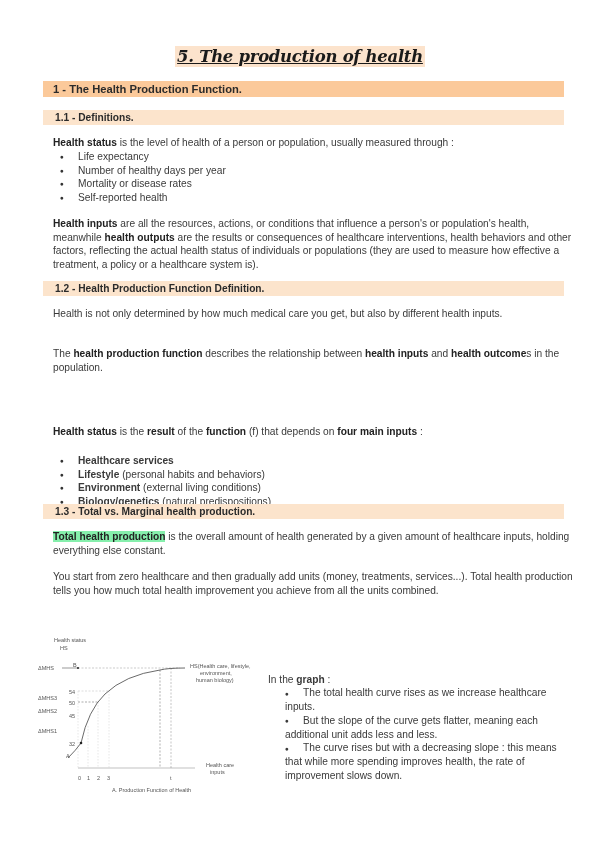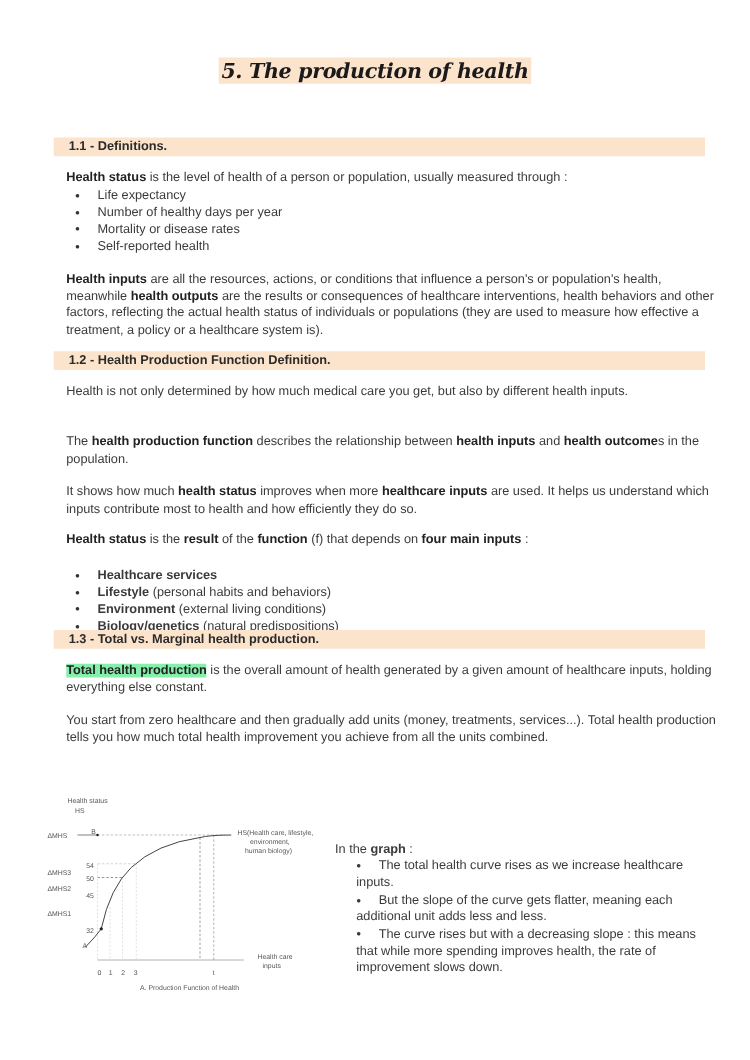--- a/index.html
+++ b/index.html
@@ -2,21 +2,21 @@
 <html><head>
 <meta charset="utf-8">
 <style>
   html, body { margin: 0; padding: 0; background: #ffffff; }
   body { width: 600px; height: 848px; position: relative; overflow: hidden;
          font-family: "Liberation Sans", sans-serif; color: #3a3a3a; font-size: 10.2px; }
   .page { position: absolute; left: 0; top: 0; width: 600px; height: 848px; }
   .title-wrap { position: absolute; top: 46px; left: 0; width: 600px; text-align: center; }
   .title { display: inline-block; background: #fce3cc; padding: 1px 2px;
            font-family: "DejaVu Serif", serif; font-style: italic; font-weight: bold;
-           font-size: 16.5px; color: #1a1a1a; letter-spacing: -0.3px; }
+           font-size: 16.5px; color: #1a1a1a; letter-spacing: -0.3px; text-decoration: underline; }
   .h1 { position: absolute; left: 43px; width: 521px; height: 16px; background: #fbc99a;
         font-weight: bold; font-size: 11.2px; color: #2b2b2b; line-height: 16px; padding-left: 10px; box-sizing: border-box; }
   .h2 { position: absolute; left: 43px; width: 521px; height: 15px; background: #fce4cc;
         font-weight: bold; font-size: 10.2px; color: #2b2b2b; line-height: 15px; padding-left: 12px; box-sizing: border-box; }
   .para { position: absolute; left: 53px; width: 525px; line-height: 13.6px; margin: 0; }
   .para b { color: #222; font-weight: bold; }
   ul.bul { position: absolute; left: 43px; margin: 0; padding: 0; list-style: none; line-height: 13.6px; }
   ul.bul li { position: relative; padding-left: 35px; }
   ul.bul li::before { content: "\25CF"; position: absolute; left: 17px; font-size: 6.5px; top: 0px; color: #333; }
   .hl { background: #86efac; font-weight: bold; color: #222; }
@@ -28,20 +28,21 @@
 </style>
 </head>
 <body>
 
 <div class="page">
 
   <div class="title-wrap">
     <span class="title">5. The production of health</span>
   </div>
 
+  <div class="h1" style="top:81px;">1 - The Health Production Function.</div>
 
   <div class="h2" style="top:110px;">1.1 - Definitions.</div>
 
   <p class="para" style="top:136px;">
     <b>Health status</b><span> is the level of health of a person or population, usually measured through :</span>
   </p>
 
   <ul class="bul" style="top:150px;">
     <li>Life expectancy</li>
     <li>Number of healthy days per year</li>
@@ -54,23 +55,20 @@
   </p>
 
   <div class="h2" style="top:281px;">1.2 - Health Production Function Definition.</div>
 
   <p class="para" style="top:347px;">
     <span>The </span><b>health production function</b><span> describes the relationship between </span><b>health inputs</b><span> and </span><b>health outcome</b><span>s in the population.</span>
   </p>
 
   <p class="para" style="top:307px;">Health is not only determined by how much medical care you get, but also by different health inputs.</p>
 
-  <p class="para" style="top:387px;">
-    <span>It shows how much </span><b>health status</b><span> improves when more </span><b>healthcare inputs</b><span> are used. It helps us understand which inputs contribute most to health and how efficiently they do so.</span>
-  </p>
 
   <p class="para" style="top:425px;">
     <b>Health status</b><span> is the </span><b>result</b><span> of the </span><b>function</b><span> (f) that depends on </span><b>four main inputs</b><span> :</span>
   </p>
 
   <ul class="bul" style="top:438px;margin-top:16px;">
     <li><b>Healthcare services</b><span></span></li>
     <li><b>Lifestyle</b><span> (personal habits and behaviors)</span></li>
     <li><b>Environment</b><span> (external living conditions)</span></li>
     <li><b>Biology/genetics</b><span> (natural predispositions)</span></li>

